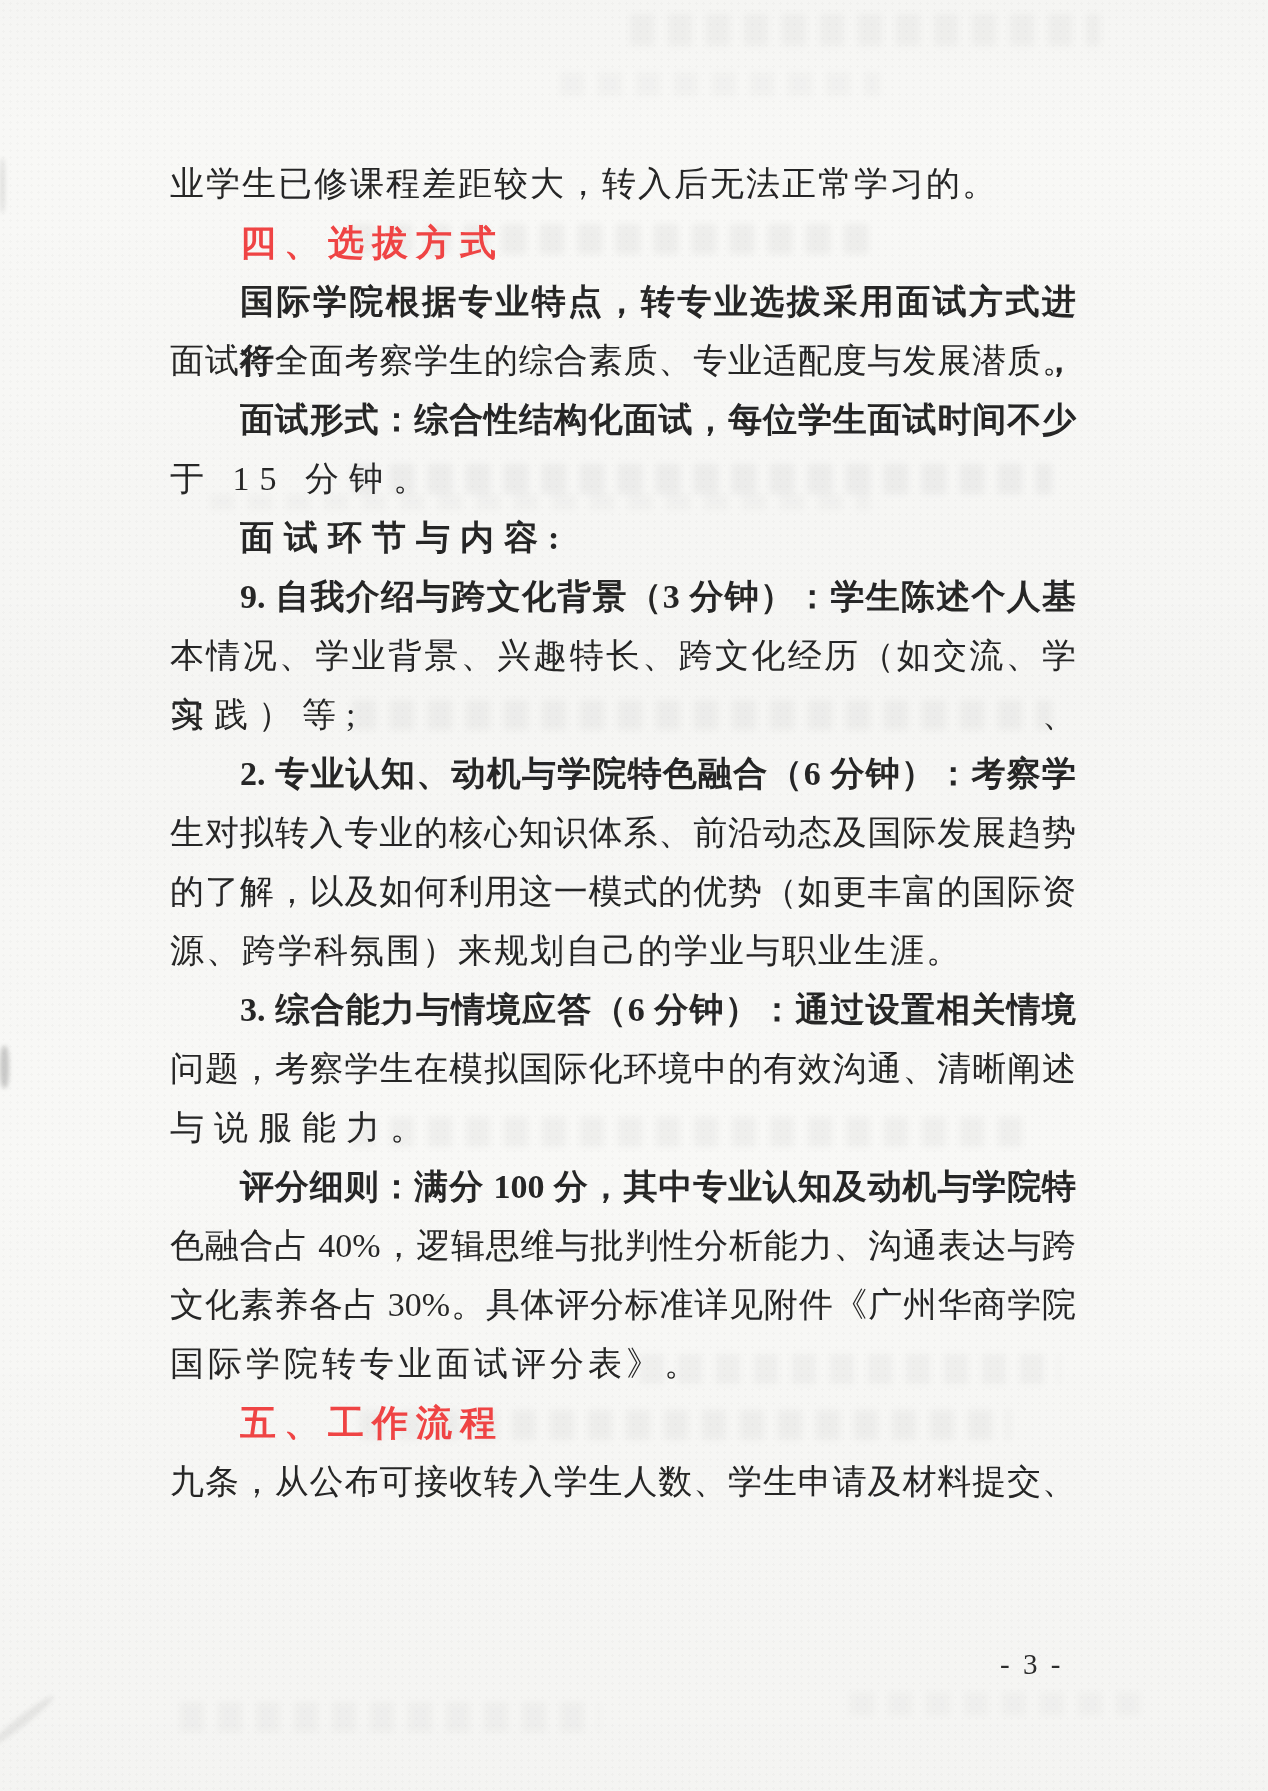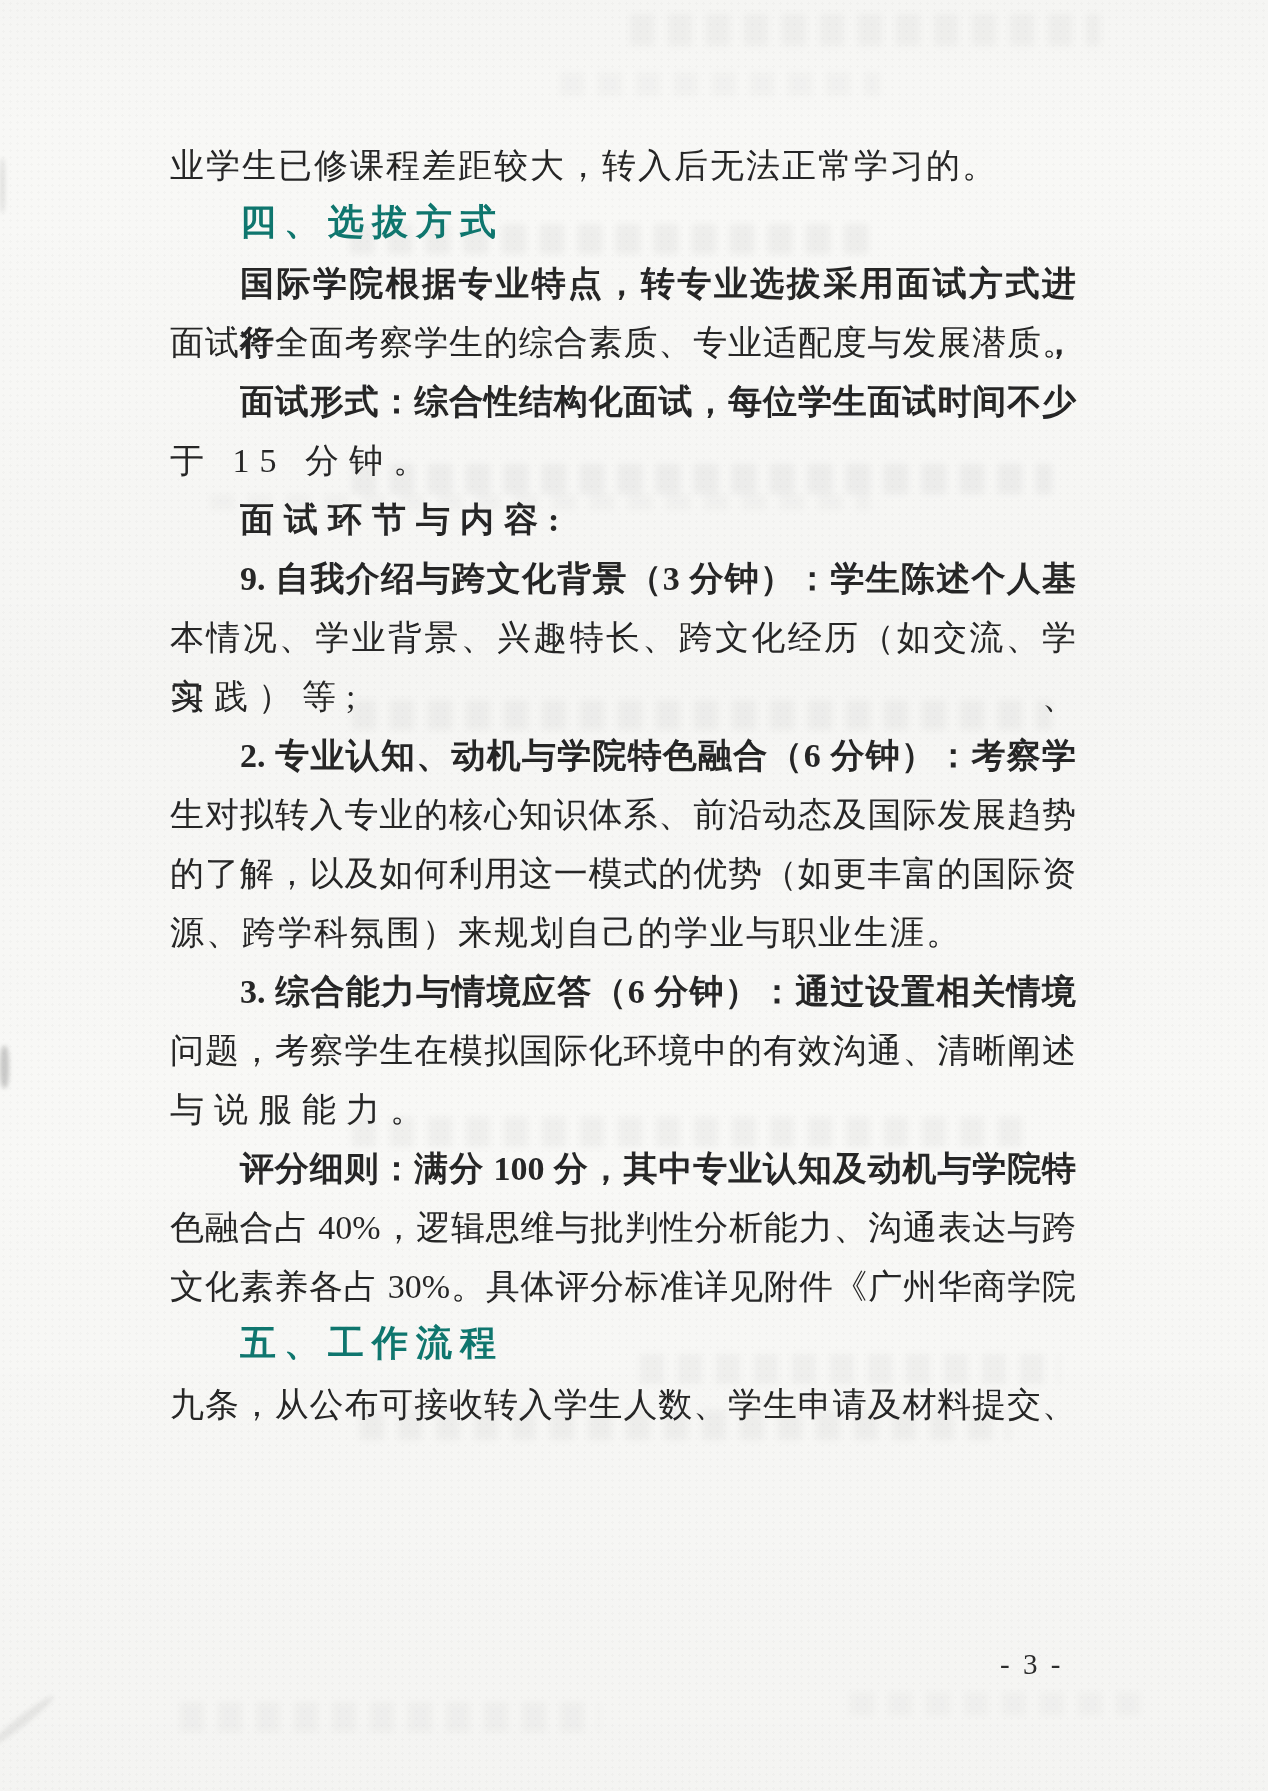--- a/index.html
+++ b/index.html
@@ -17,46 +17,46 @@
       radial-gradient(rgba(0,0,0,0.018) 1px, transparent 1.2px),
       linear-gradient(180deg, rgba(0,0,0,0.012) 0%, rgba(0,0,0,0) 8%, rgba(0,0,0,0.01) 38%, rgba(0,0,0,0) 62%, rgba(0,0,0,0.015) 100%);
     background-size: 7px 7px, 100% 100%;
     pointer-events: none;
   }
   .page {
     position: absolute; inset: 0;
   }
   .text-block {
     position: absolute;
-    left: 170px; top: 136px;
+    left: 170px; top: 154px;
     width: 906px;
     color: #262626;
   }
   .line {
     height: 59px;
     line-height: 59px;
     font-size: 34px;
     letter-spacing: 2px;
     white-space: nowrap;
   }
   .just {
     white-space: normal;
     text-align: justify;
     text-align-last: justify;
     letter-spacing: 0;
   }
   .indent { padding-left: 70px; font-weight: bold; }
   .loose { letter-spacing: 10px; }
   .sp4 { letter-spacing: 4px; }
   .heading {
-    font-family: Liberation Mono, monospace;
+    font-family: Liberation Sans, sans-serif;
     font-weight: 700;
     font-size: 36px;
     letter-spacing: 8px;
-    color: #0f766e;
+    color: #ef4444;
   }
   .page-number {
     position: absolute;
     top: 1648px; left: 1000px;
     font-size: 29px;
     color: #2c2c2c;
     letter-spacing: 3px;
     font-family: "Liberation Serif", "DejaVu Serif", serif;
   }
   
@@ -129,19 +129,20 @@
     <div class="line indent just">2. 专业认知、动机与学院特色融合（6 分钟）：考察学</div>
     <div class="line just">生对拟转入专业的核心知识体系、前沿动态及国际发展趋势</div>
     <div class="line just">的了解，以及如何利用这一模式的优势（如更丰富的国际资</div>
     <div class="line">源、跨学科氛围）来规划自己的学业与职业生涯。</div>
     <div class="line indent just">3. 综合能力与情境应答（6 分钟）：通过设置相关情境</div>
     <div class="line just">问题，考察学生在模拟国际化环境中的有效沟通、清晰阐述</div>
     <div class="line loose">与说服能力。</div>
     <div class="line indent just">评分细则：满分 100 分，其中专业认知及动机与学院特</div>
     <div class="line just">色融合占 40%，逻辑思维与批判性分析能力、沟通表达与跨</div>
     <div class="line just">文化素养各占 30%。具体评分标准详见附件《广州华商学院</div>
+    <div class="line sp4">国际学院转专业面试评分表》。</div>
     <div class="line indent heading">五、工作流程</div>
     <div class="line just">九条，从公布可接收转入学生人数、学生申请及材料提交、</div>
   </div>
 
   <div class="page-number">- 3 -</div>
 
 </div>
 
 </body></html>

